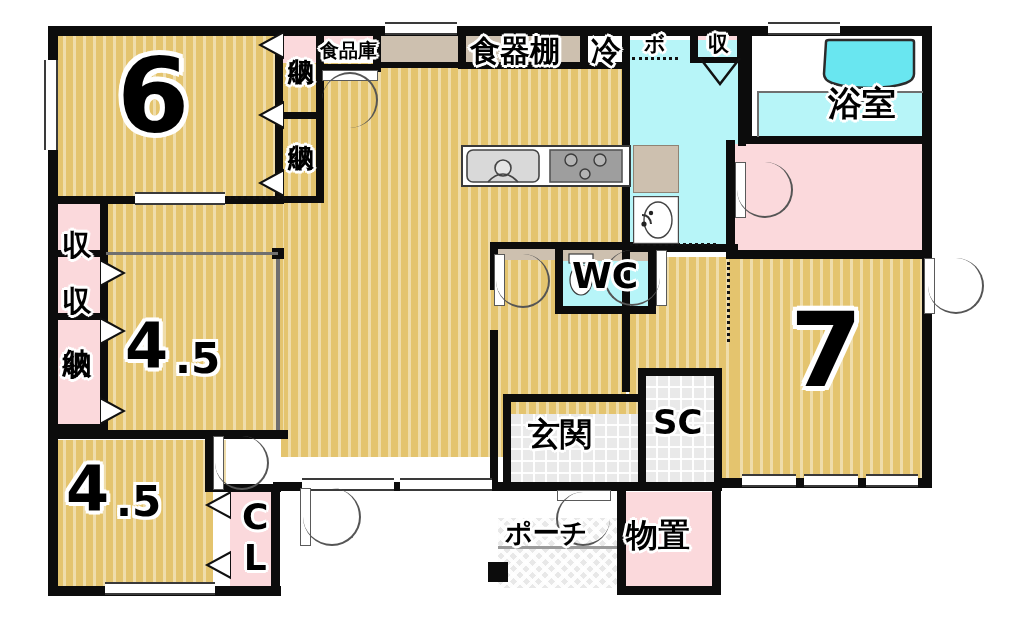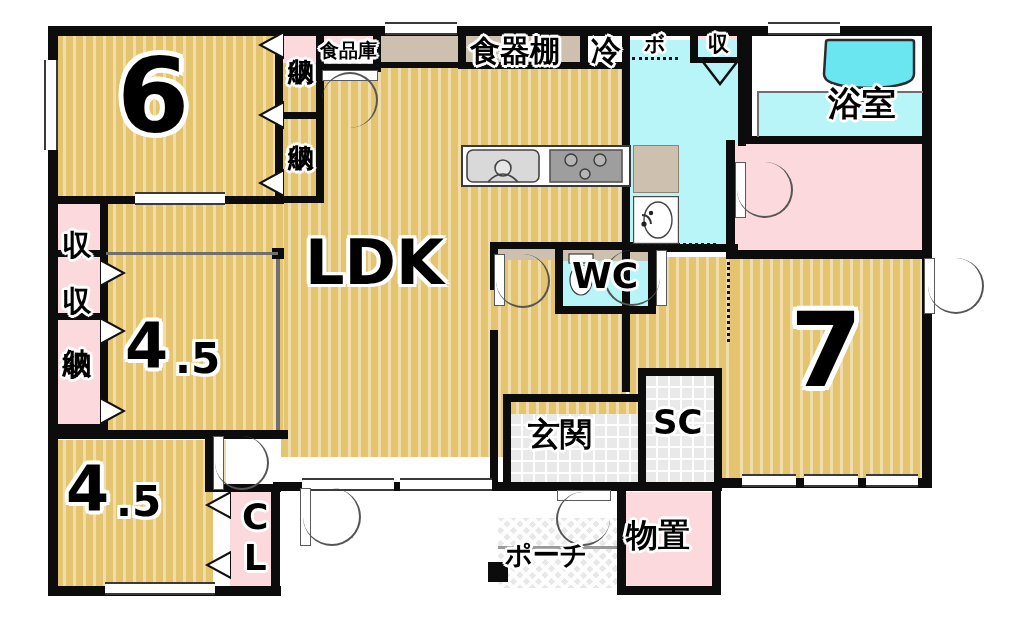--- a/index.html
+++ b/index.html
@@ -335,21 +335,20 @@
   </svg>
 
   <div class="lbl big-num" style="left:117px;top:44px;">6</div>
 
   <div class="lbl mid-num" style="left:125px;top:315px;">4</div>
   <div class="lbl" style="left:175px;top:338px;font-size:42px;text-shadow:3px 0 0 #fff,-3px 0 0 #fff,0 3px 0 #fff,0 -3px 0 #fff,3px 3px 0 #fff,-3px 3px 0 #fff,3px -3px 0 #fff,-3px -3px 0 #fff;">.5</div>
 
   <div class="lbl mid-num" style="left:66px;top:458px;">4</div>
   <div class="lbl" style="left:116px;top:481px;font-size:42px;text-shadow:3px 0 0 #fff,-3px 0 0 #fff,0 3px 0 #fff,0 -3px 0 #fff,3px 3px 0 #fff,-3px 3px 0 #fff,3px -3px 0 #fff,-3px -3px 0 #fff;">.5</div>
 
-  <div class="lbl" style="left:305px;top:232px;font-size:62px;font-weight:bold;text-shadow:3px 0 0 #fff,-3px 0 0 #fff,0 3px 0 #fff,0 -3px 0 #fff,3px 3px 0 #fff,-3px 3px 0 #fff,3px -3px 0 #fff,-3px -3px 0 #fff,4px 0 0 #fff,-4px 0 0 #fff;">LDK</div>
 
   <div class="lbl big-num" style="left:790px;top:298px;">7</div>
 
   <div class="lbl lbl-out vert" style="left:288px;top:38px;font-size:26px;">収納</div>
   <div class="lbl lbl-out vert" style="left:288px;top:124px;font-size:26px;">収納</div>
 
   <div class="lbl lbl-out" style="left:320px;top:41px;font-size:19px;">食品庫</div>
 
   <div class="lbl lbl-out" style="left:470px;top:36px;font-size:30px;">食器棚</div>
   <div class="lbl lbl-out" style="left:591px;top:36px;font-size:30px;">冷</div>
@@ -360,16 +359,16 @@
   <div class="lbl lbl-out" style="left:572px;top:258px;font-size:36px;">WC</div>
 
   <div class="lbl lbl-out vert" style="left:62px;top:206px;font-size:29px;">収</div>
   <div class="lbl lbl-out vert" style="left:62px;top:262px;font-size:29px;">収</div>
   <div class="lbl lbl-out vert" style="left:62px;top:326px;font-size:29px;">収納</div>
 
   <div class="lbl lbl-out vert" style="left:236px;top:496px;font-size:36px;">CL</div>
 
   <div class="lbl lbl-out" style="left:528px;top:418px;font-size:32px;">玄関</div>
   <div class="lbl lbl-out" style="left:653px;top:405px;font-size:34px;">SC</div>
-  <div class="lbl lbl-out" style="left:505px;top:519px;font-size:27px;margin-top:22px;">ポーチ</div>
+  <div class="lbl lbl-out" style="left:505px;top:519px;font-size:27px;">ポーチ</div>
   <div class="lbl lbl-out" style="left:626px;top:519px;font-size:32px;">物置</div>
 
 </div>
 
 </body></html>

